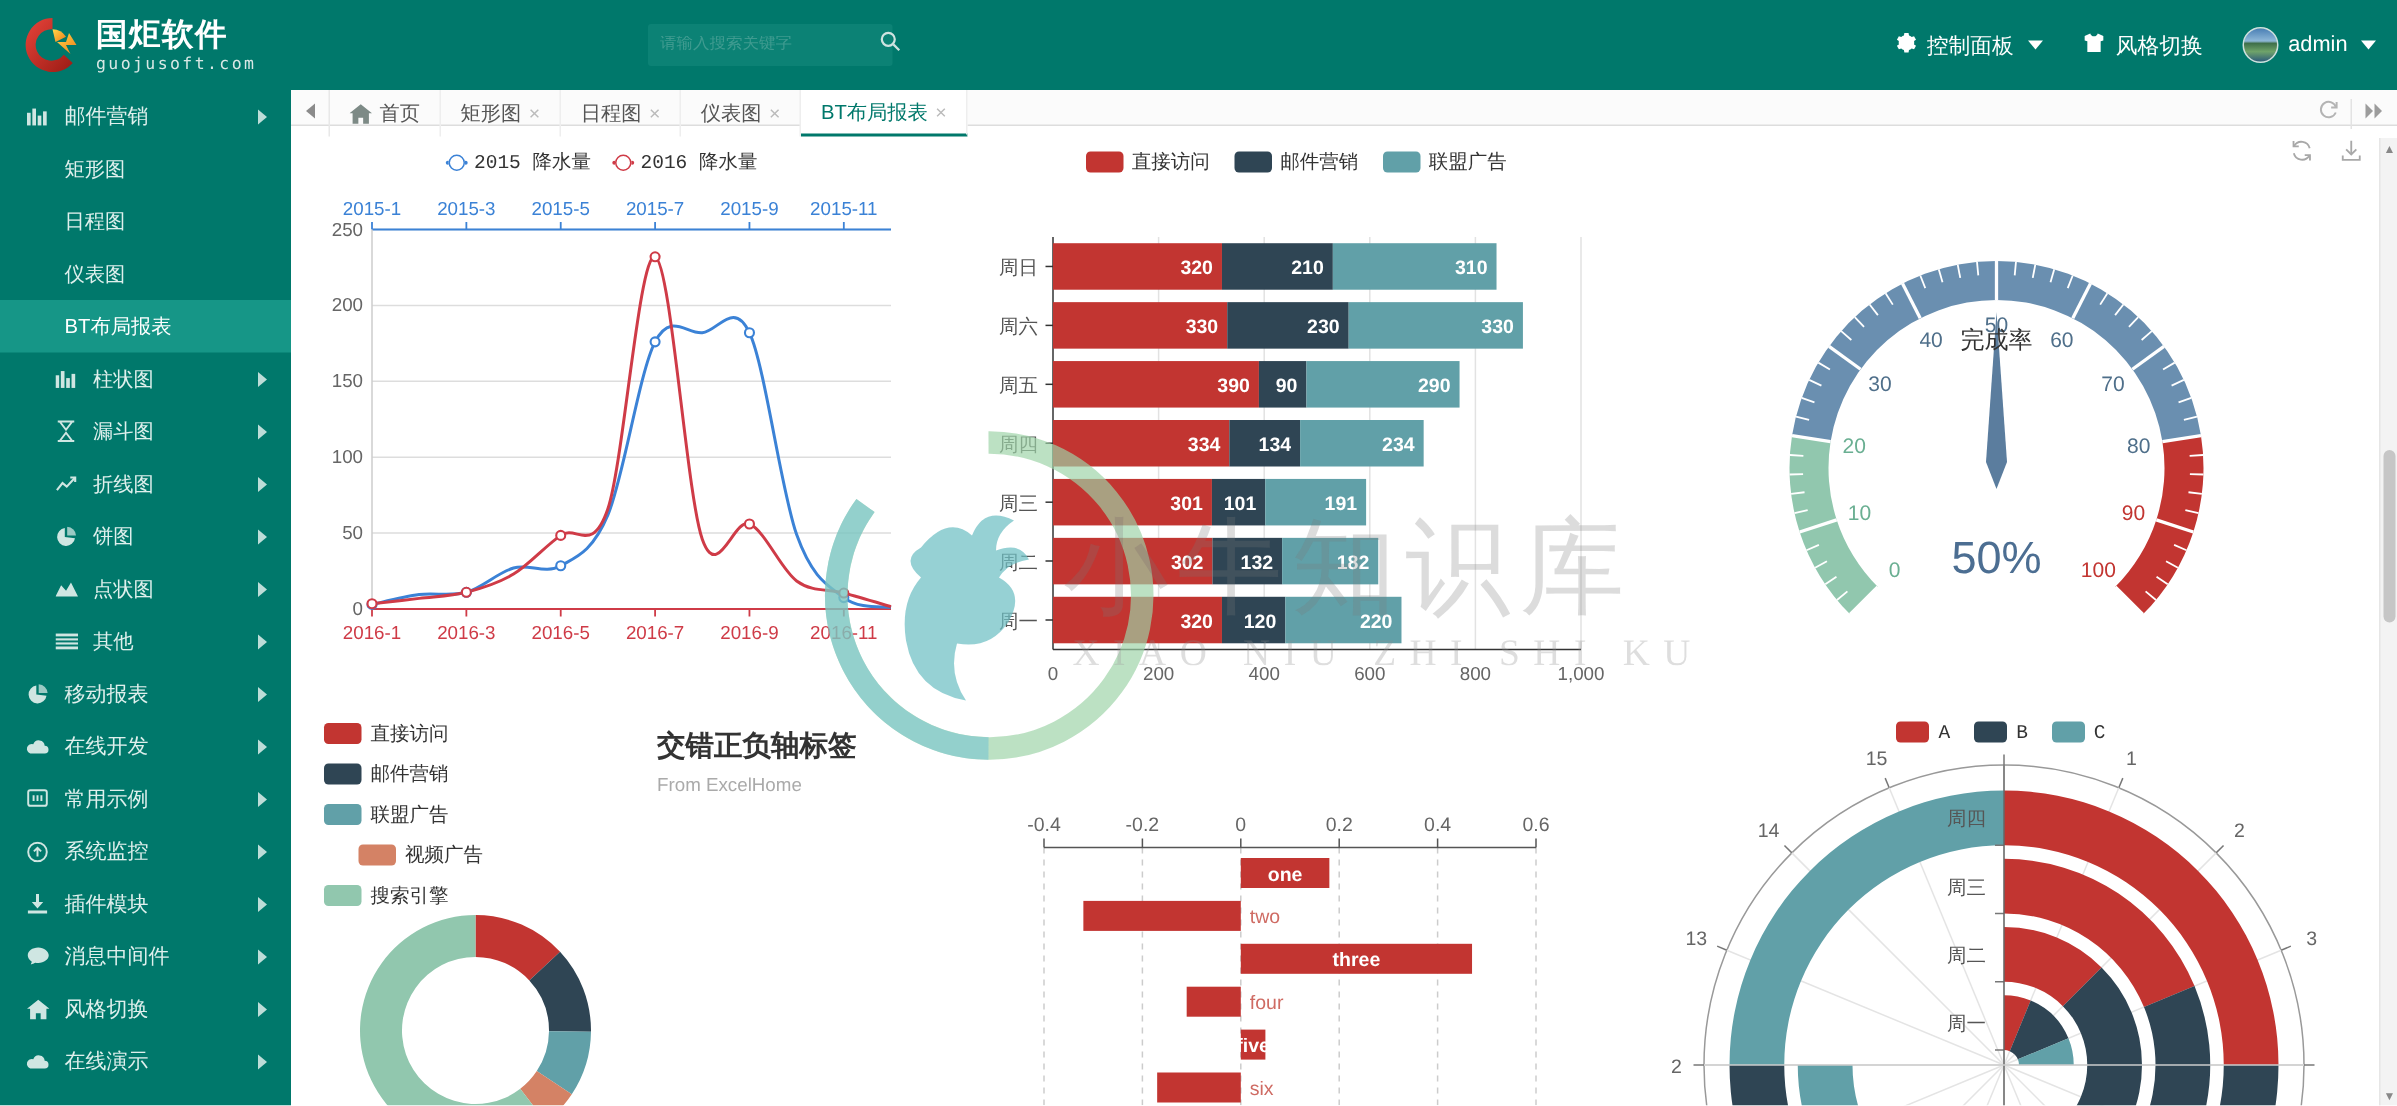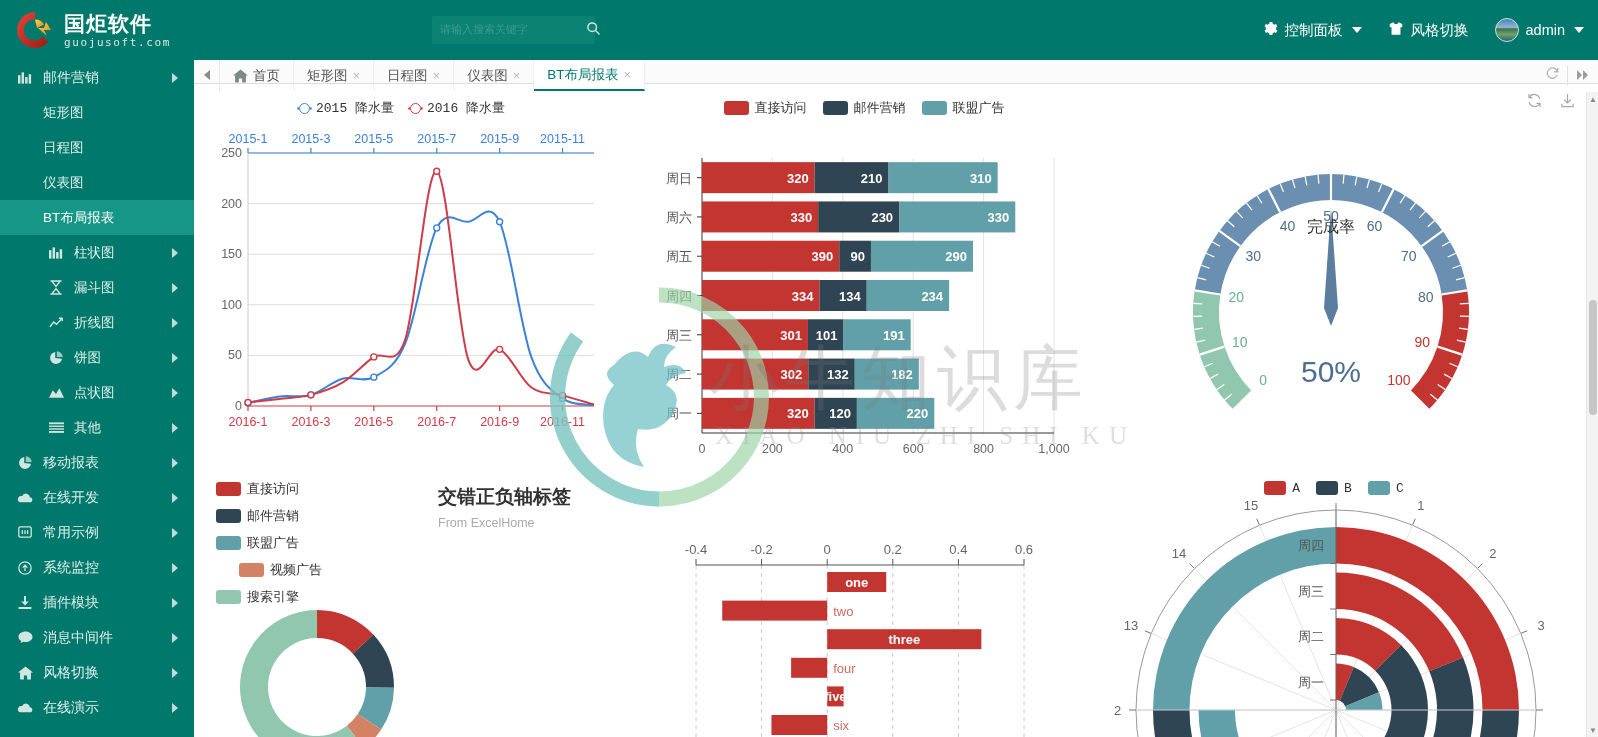--- a/index.html
+++ b/index.html
@@ -63,21 +63,21 @@
   .sidebar {
     position: absolute; top: 60px; left: 0; width: 194px; height: 677px;
     background: #00786b; overflow: hidden;
   }
   .nav-item {
     height: 35px; display: flex; align-items: center;
     color: #dff0ed; font-size: 14px; cursor: pointer; position: relative;
     padding-left: 16px;
   }
   .nav-item.sub { padding-left: 43px; font-size: 13.5px; }
-  .nav-item.sub2 { padding-left: 47px; font-size: 13.5px; }
+  .nav-item.sub2 { padding-left: 35px; font-size: 13.5px; }
   .nav-item.active { background: #169687; color: #ffffff; }
   .nav-ico {
     width: 18px; margin-right: 9px; display: inline-flex;
     align-items: center; justify-content: center; color: #cfe6e2;
   }
   .nav-lbl { flex: 1; }
   .nav-arrow {
     width: 0; height: 0; border-top: 5px solid transparent;
     border-bottom: 5px solid transparent; border-left: 6px solid #bdddd8;
     margin-right: 16px;

